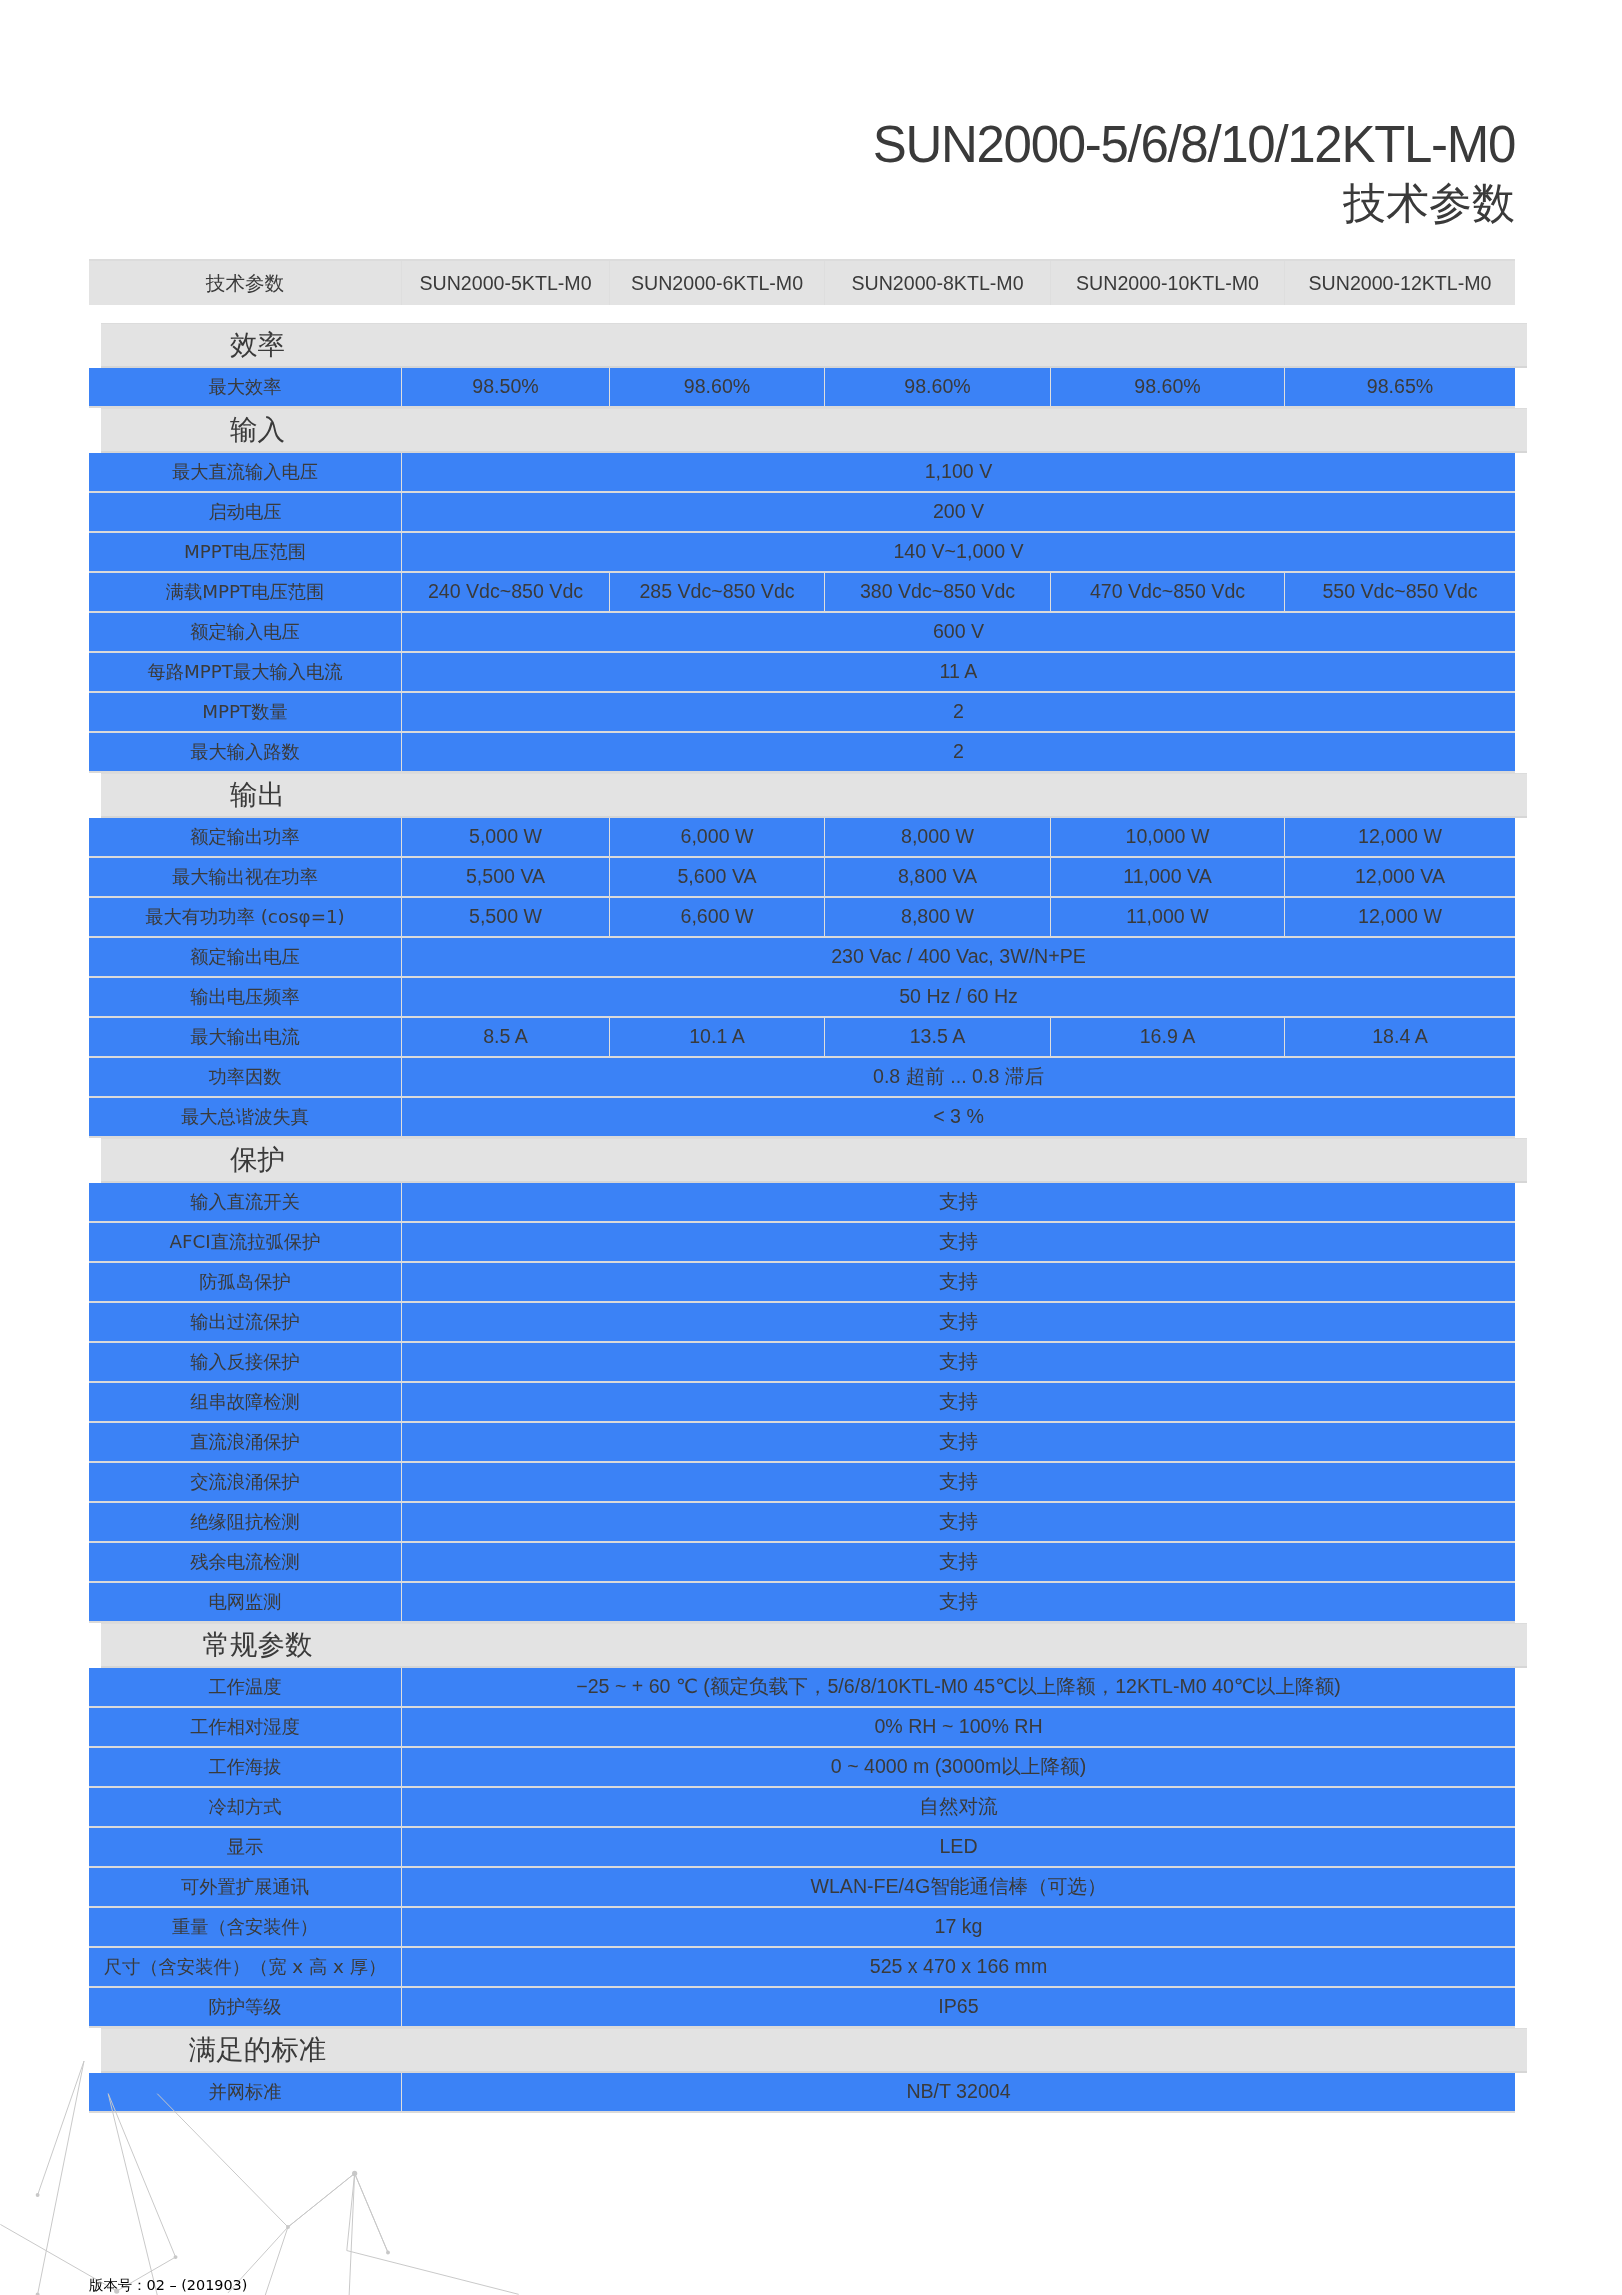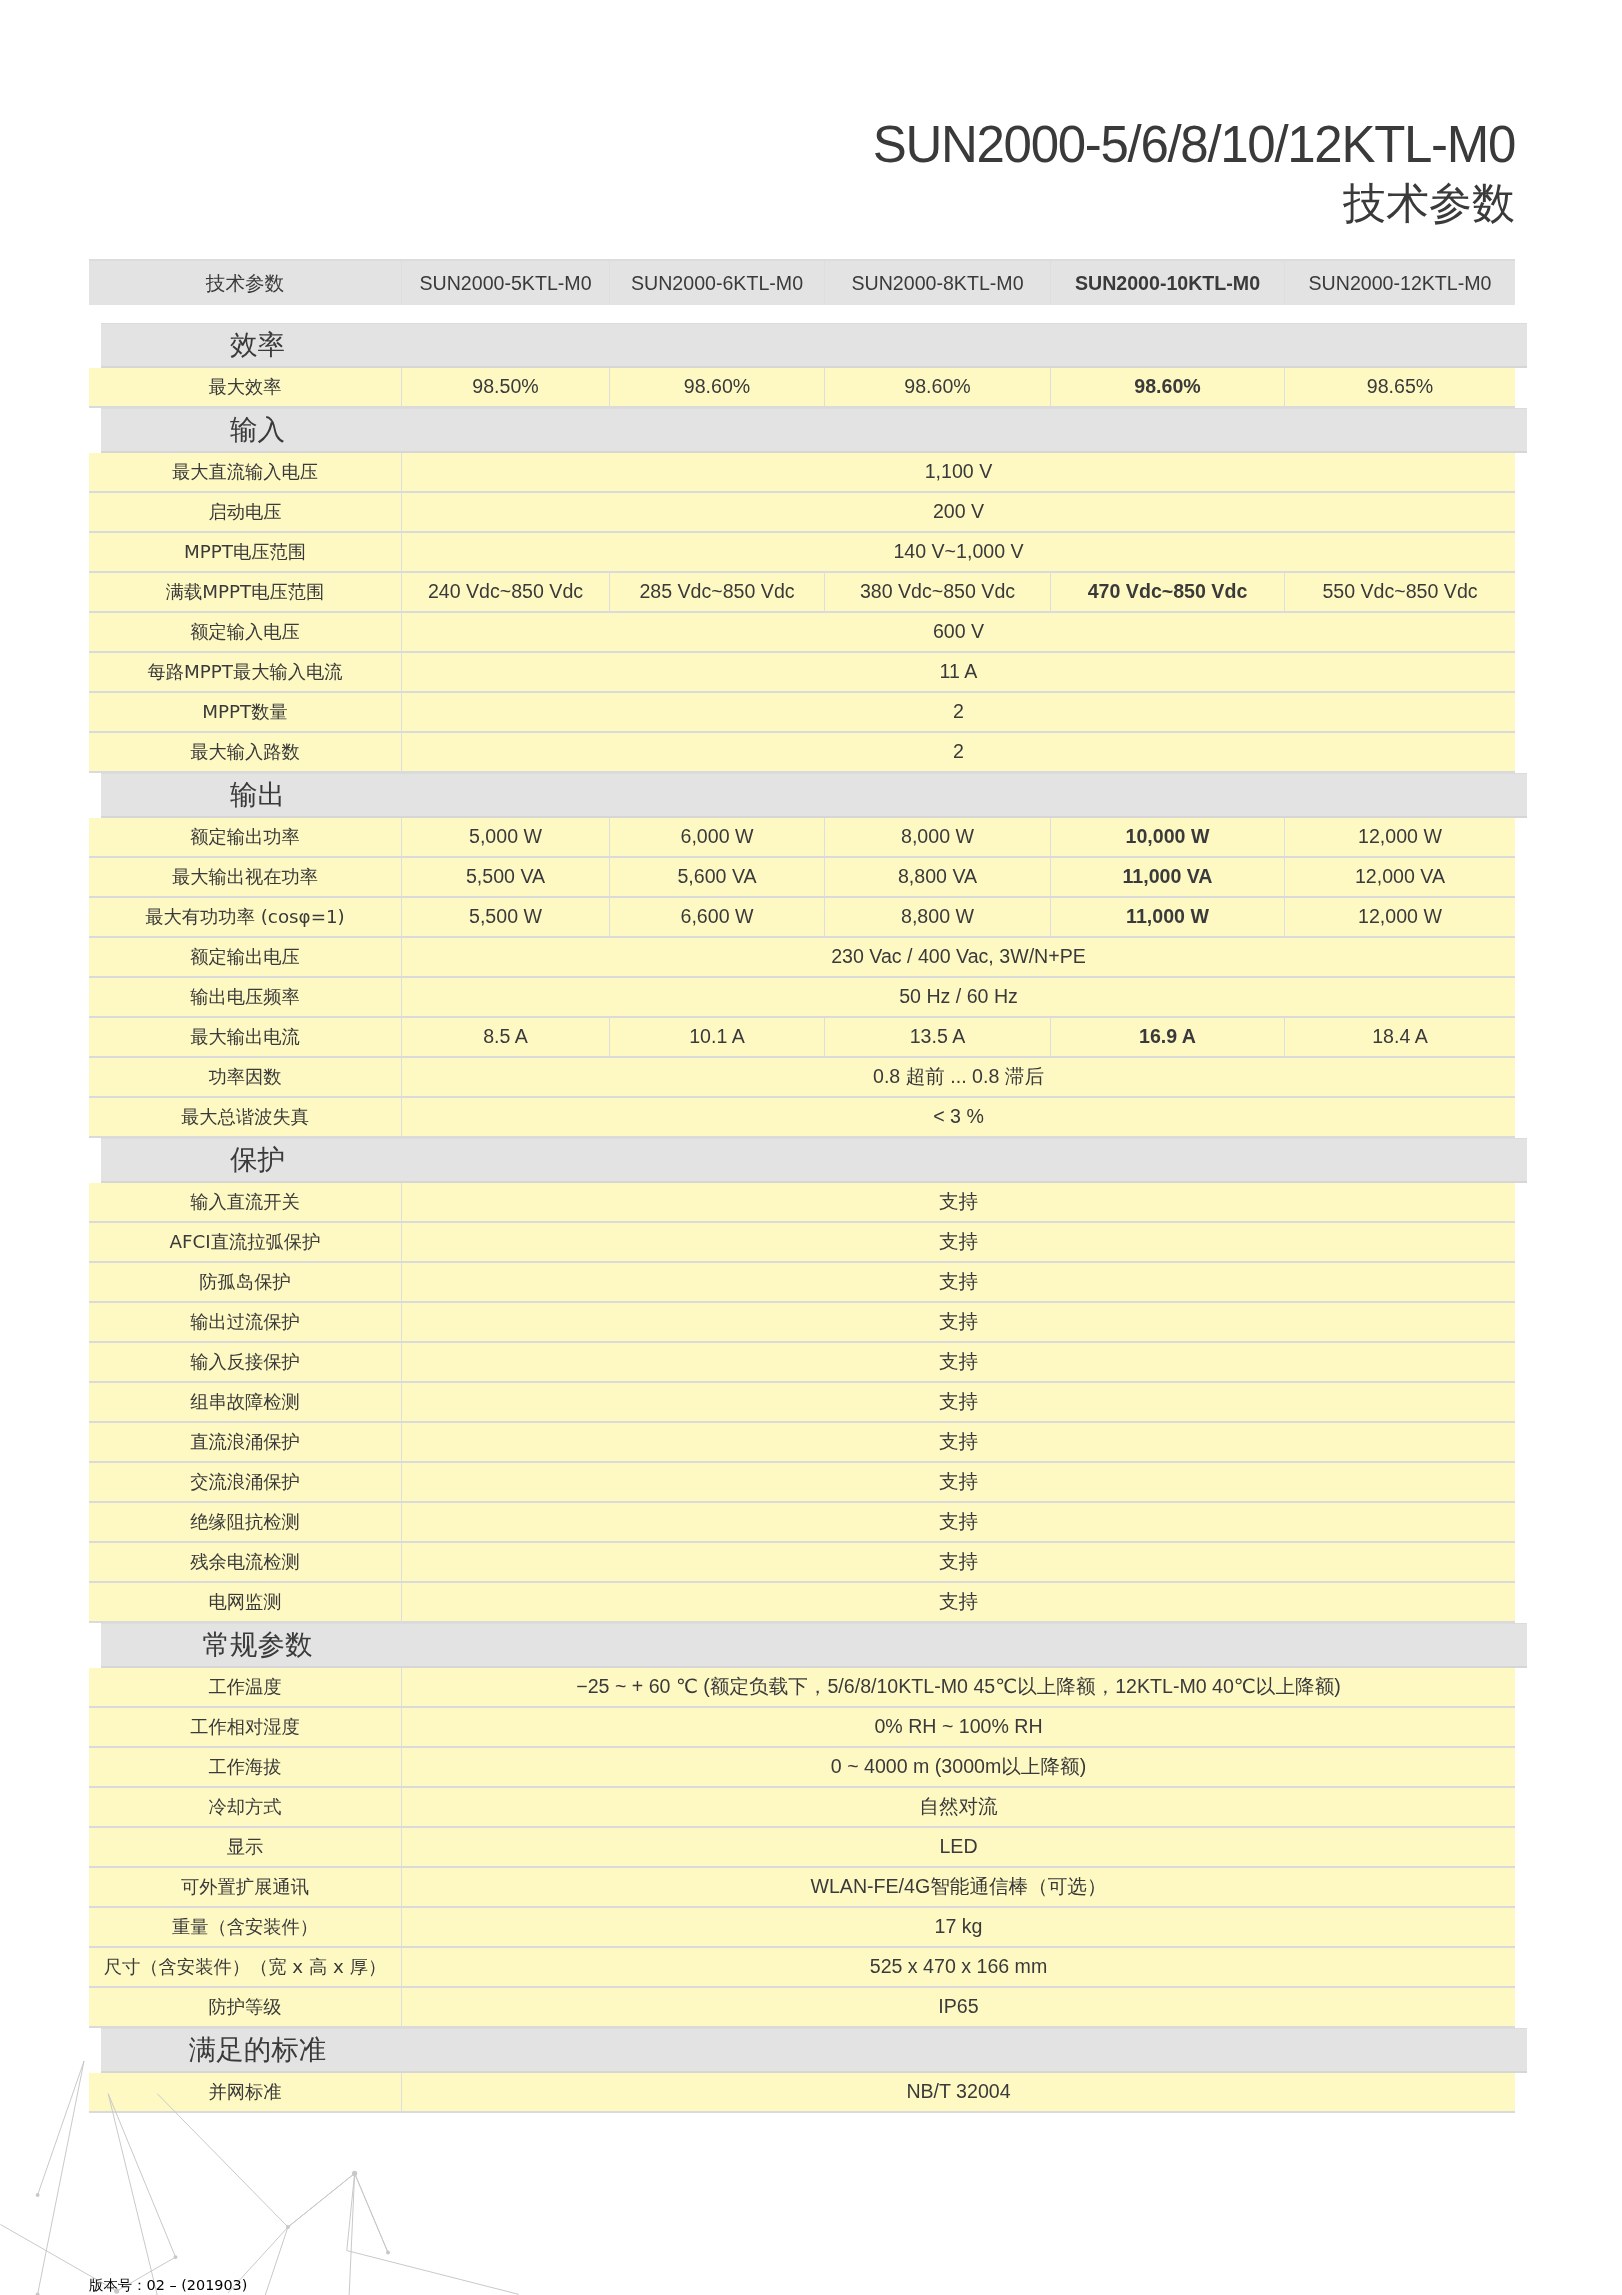--- a/index.html
+++ b/index.html
@@ -5,34 +5,34 @@
   html, body { margin: 0; padding: 0; }
   body {
     width: 1623px; height: 2295px; background: #ffffff; position: relative; overflow: hidden;
     font-family: "Liberation Sans", "DejaVu Sans", sans-serif; color: #3a3a3a;
   }
   .title-block { position: absolute; right: 108px; top: 115px; text-align: right; }
   .title-model { font-size: 51px; line-height: 60px; color: #3a3a3a; letter-spacing: -1.3px; font-weight: 400; }
   .title-sub { font-size: 43px; line-height: 56px; color: #3a3a3a; font-family: "DejaVu Sans", sans-serif; }
 
   .spec-table { position: absolute; left: 89px; top: 259px; width: 1426px; }
-  .row { display: flex; width: 100%; box-sizing: border-box; border-bottom: 2px solid #dadada; background: #fef9c3; }
+  .row { display: flex; width: 100%; box-sizing: border-box; border-bottom: 2px solid #dadada; background: #3b82f6; }
   .row.header { background: #e3e3e3; height: 46px; border-bottom: none; border-top: 2px solid #dcdcdc; }
   .row.section { background: #e3e3e3; height: 45px; border-top: 1.3px solid #dcdcdc; border-bottom: 2px solid #d6d6d6; margin-left: 12px; }
   .row.data { height: 40px; }
   .gap { height: 17.7px; }
   .cell {
     display: flex; align-items: center; justify-content: center; box-sizing: border-box;
     font-size: 19.6px; color: #3a3a3a; white-space: nowrap; text-align: center;
   }
   .c0 { width: 313px; border-right: 1.3px solid #dedede; font-family: "DejaVu Sans", sans-serif; font-size: 18.3px; }
   .c1 { width: 208px; border-right: 1.3px solid #dedede; text-align: right; }
   .c2 { width: 215px; border-right: 1.3px solid #dedede; }
   .c3 { width: 226px; border-right: 1.3px solid #dedede; }
-  .c4 { width: 234px; border-right: 1.3px solid #dedede; font-weight: bold; }
+  .c4 { width: 234px; border-right: 1.3px solid #dedede; }
   .c5 { width: 230px; }
   .span { width: 1113px; }
   .header .c0 { font-size: 27.5px; }
   .header .cell { font-size: 19.6px; }
   .section .c0 { font-size: 27.5px; border-right: none; }
   .section .fill { flex: 1; }
 
   .decor { position: absolute; left: 0; top: 2061px; width: 589px; height: 234px; pointer-events: none; }
   .version { position: absolute; left: 89px; top: 2228px; font-size: 14.4px; color: #000000; font-family: "DejaVu Sans", sans-serif; margin-top: 48px; }
 </style>

